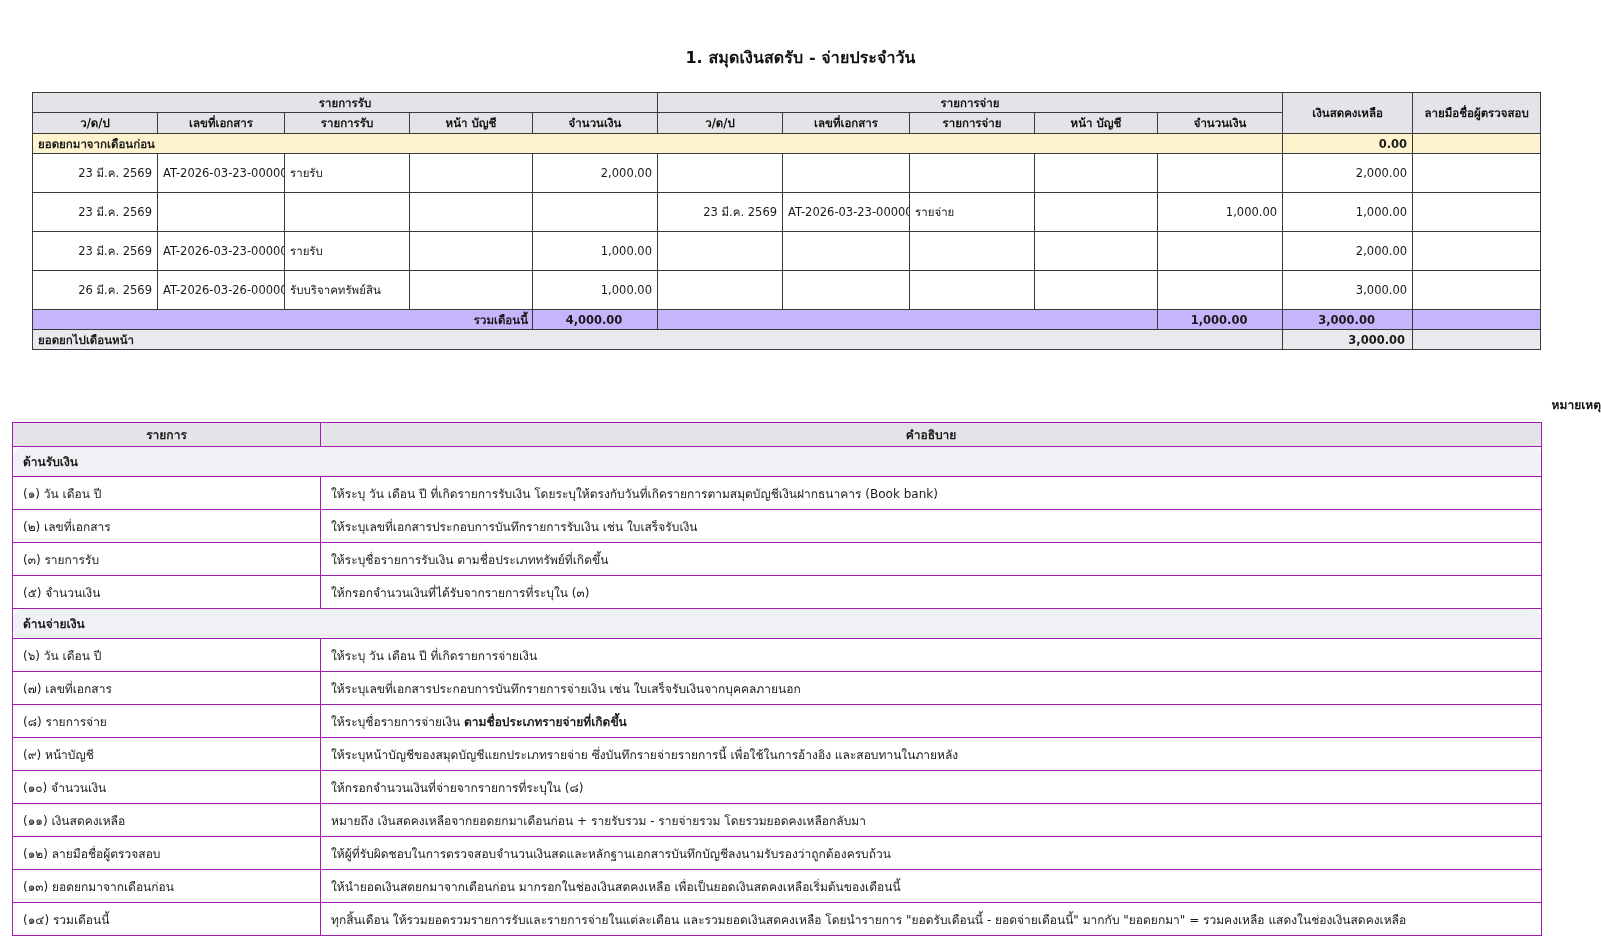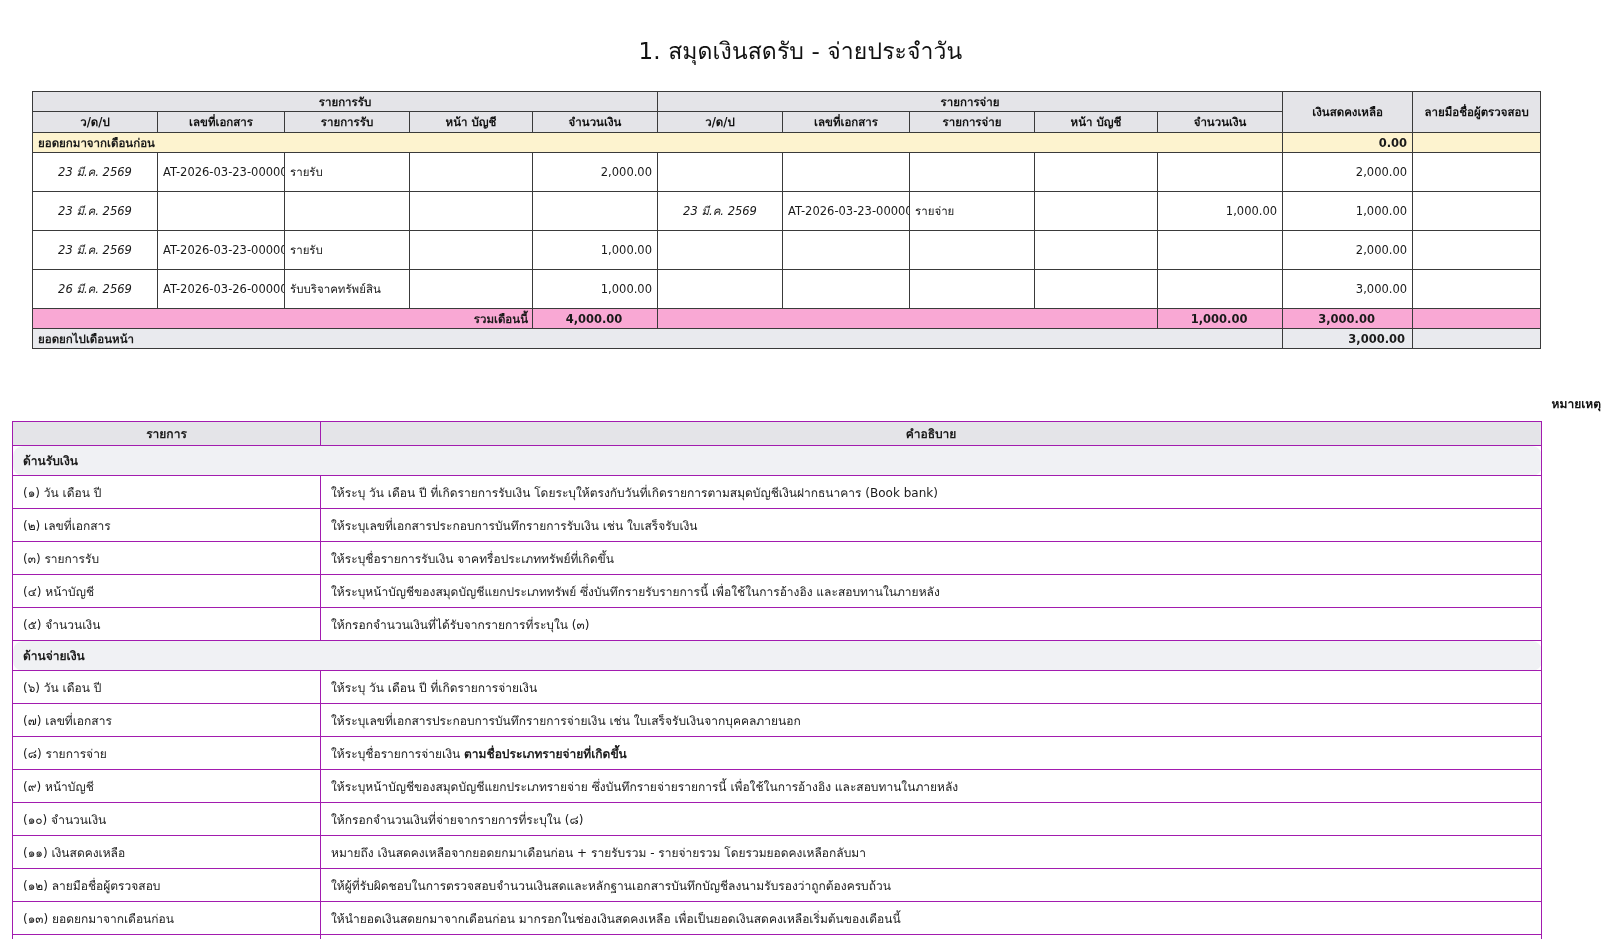--- a/index.html
+++ b/index.html
@@ -21,24 +21,24 @@
     position: relative;
     width: 1601px;
     height: 939px;
     box-sizing: border-box;
   }
 
   
   .doc-title {
     width: 100%;
     text-align: center;
-    font-size: 23px;
-    font-weight: normal;
+    font-size: 16px;
+    font-weight: bold;
     color: #111111;
-    padding-top: 33px;
+    padding-top: 45px;
     letter-spacing: 0.1px;
   }
 
   
   .cash-wrap {
     margin: 22px 0 0 32px;
     width: 1508px;
   }
   table.cash {
     border-collapse: collapse;
@@ -71,30 +71,30 @@
     font-size: 11.5px;
   }
   tr.carry-row td.lbl { text-align: left; }
   tr.carry-row td.num { text-align: right; }
 
   tr.data-row td {
     height: 38px;
     background: #ffffff;
     font-size: 11.5px;
   }
-  td.c-date   { text-align: center; font-style: italic; }
+  td.c-date   { text-align: right; }
   td.c-doc    { text-align: left;  padding-left: 4px; }
   td.c-desc   { text-align: left;  padding-left: 4px; }
   td.c-page   { text-align: center; }
   td.c-amt    { text-align: right; padding-right: 14px; }
   td.c-bal    { text-align: right; padding-right: 40px; }
   td.c-sign   { text-align: center; }
 
   tr.total-row td {
-    background: #f9a8d4;
+    background: #c4b5fd;
     height: 19px;
     font-weight: bold;
     font-size: 11.5px;
   }
   tr.total-row td.t-label { text-align: right; padding-right: 4px; }
   tr.total-row td.t-num   { text-align: center; padding-right: 7px; }
 
   tr.forward-row td {
     background: #e9eaee;
     height: 19px;
@@ -304,25 +304,21 @@
         <tr class="note-row">
           <td class="n-label">(๑) วัน เดือน ปี</td>
           <td class="n-desc">ให้ระบุ วัน เดือน ปี ที่เกิดรายการรับเงิน โดยระบุให้ตรงกับวันที่เกิดรายการตามสมุดบัญชีเงินฝากธนาคาร (Book bank)</td>
         </tr>
         <tr class="note-row">
           <td class="n-label">(๒) เลขที่เอกสาร</td>
           <td class="n-desc">ให้ระบุเลขที่เอกสารประกอบการบันทึกรายการรับเงิน เช่น ใบเสร็จรับเงิน</td>
         </tr>
         <tr class="note-row">
           <td class="n-label">(๓) รายการรับ</td>
-          <td class="n-desc">ให้ระบุชื่อรายการรับเงิน จาคทรื่อประเภททรัพย์ที่เกิดขึ้น</td>
-        </tr>
-        <tr class="note-row">
-          <td class="n-label">(๔) หน้าบัญชี</td>
-          <td class="n-desc">ให้ระบุหน้าบัญชีของสมุดบัญชีแยกประเภททรัพย์ ซึ่งบันทึกรายรับรายการนี้ เพื่อใช้ในการอ้างอิง และสอบทานในภายหลัง</td>
+          <td class="n-desc">ให้ระบุชื่อรายการรับเงิน ตามชื่อประเภททรัพย์ที่เกิดขึ้น</td>
         </tr>
         <tr class="note-row">
           <td class="n-label">(๕) จำนวนเงิน</td>
           <td class="n-desc">ให้กรอกจำนวนเงินที่ได้รับจากรายการที่ระบุใน (๓)</td>
         </tr>
 
         <tr class="section-row">
           <td colspan="2">ด้านจ่ายเงิน</td>
         </tr>
 

